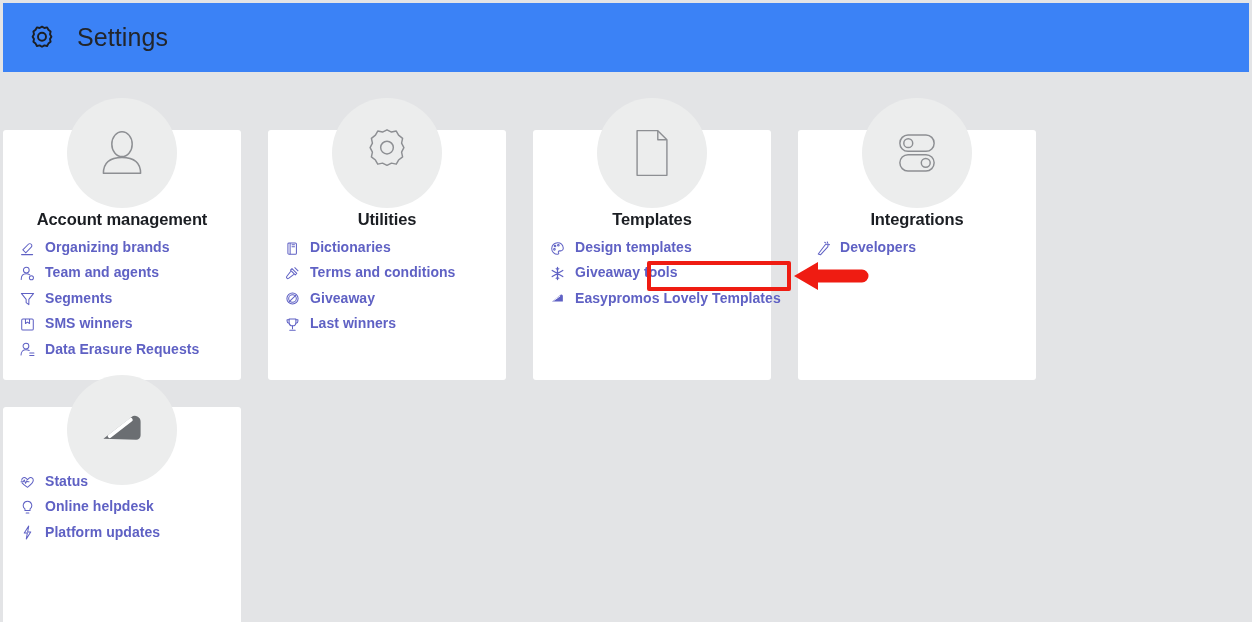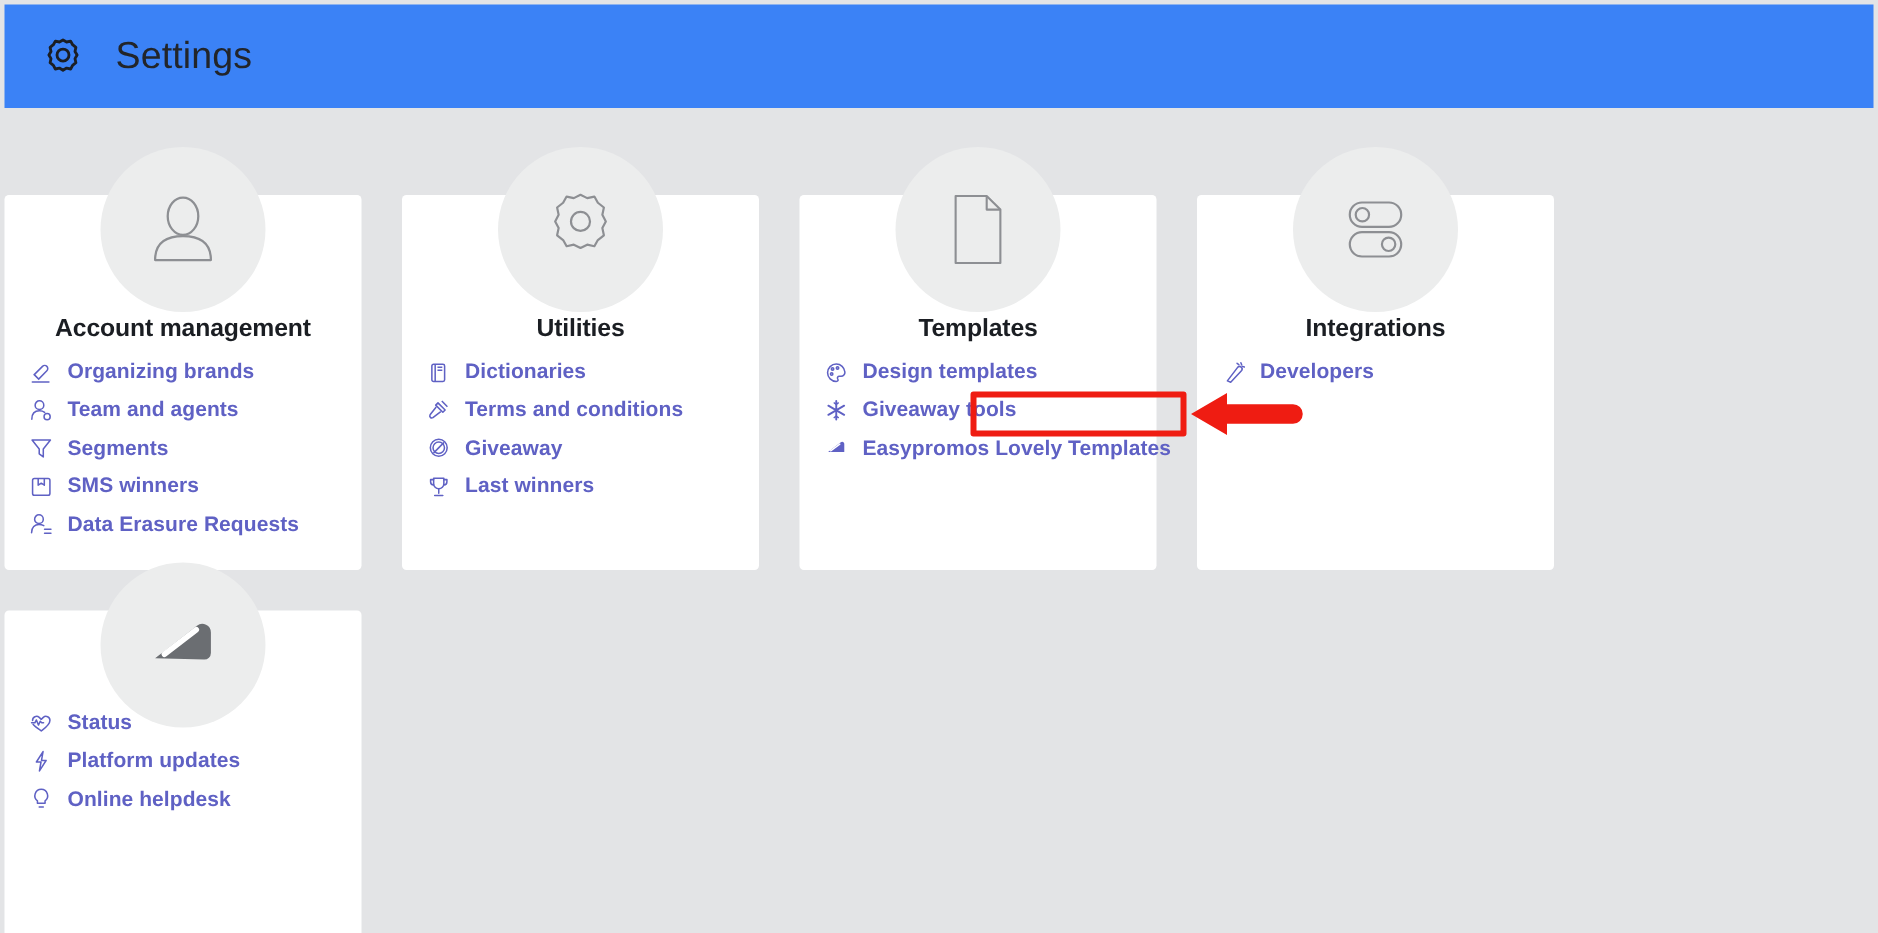--- a/index.html
+++ b/index.html
@@ -352,37 +352,37 @@
             <svg viewBox="0 0 20 20" width="17" height="17" fill="none" stroke="#5f61c4" stroke-width="1.2" stroke-linejoin="round" stroke-linecap="round">
               <path d="M2.4 10.4 h2.6 l1.2 -2.2 1.6 4 1.4 -3 1.2 1.2 h1.4"></path>
               <path d="M3.2 8.6 a3.1 3.1 0 0 1 5.2 -2.4 l1.6 1.5 1.6 -1.5 a3.1 3.1 0 0 1 5.2 2.4 c0 3.4 -5 6.8 -6.8 8.2 C8.6 15.8 5.2 13.6 3.6 11.6"></path>
             </svg>
           </span>
           <span class="link-label">Status</span>
         </div>
 
         <div class="link-row">
           <span class="link-icon">
-            <svg viewBox="0 0 20 20" width="17" height="17" fill="none" stroke="#5f61c4" stroke-width="1.2" stroke-linejoin="round">
-              <path d="M11.4 2.4 L6.2 10.6 h3.6 L8.6 17.6 L13.8 9.4 H10.2 Z"></path>
-            </svg>
-          </span>
-          <span class="link-label">Platform updates</span>
-        </div>
-
-        <div class="link-row">
-          <span class="link-icon">
             <svg viewBox="0 0 20 20" width="17" height="17" fill="none" stroke="#5f61c4" stroke-width="1.2" stroke-linejoin="round" stroke-linecap="round">
               <path d="M10 2.6 a5 5 0 0 0 -3 9 v2 h6 v-2 a5 5 0 0 0 -3 -9 Z"></path>
               <path d="M8.4 16.4 h3.2"></path>
             </svg>
           </span>
           <span class="link-label">Online helpdesk</span>
         </div>
 
+        <div class="link-row">
+          <span class="link-icon">
+            <svg viewBox="0 0 20 20" width="17" height="17" fill="none" stroke="#5f61c4" stroke-width="1.2" stroke-linejoin="round">
+              <path d="M11.4 2.4 L6.2 10.6 h3.6 L8.6 17.6 L13.8 9.4 H10.2 Z"></path>
+            </svg>
+          </span>
+          <span class="link-label">Platform updates</span>
+        </div>
+
       </div>
     </div>
 
   </div>
 
 </div>
 
 <div class="annot-box" style="left:647px; top:261px; width:144px; height:30px;"></div>
 
 <svg class="annot-arrow" style="left:792px; top:258px;" width="80" height="36" viewBox="0 0 80 36">

